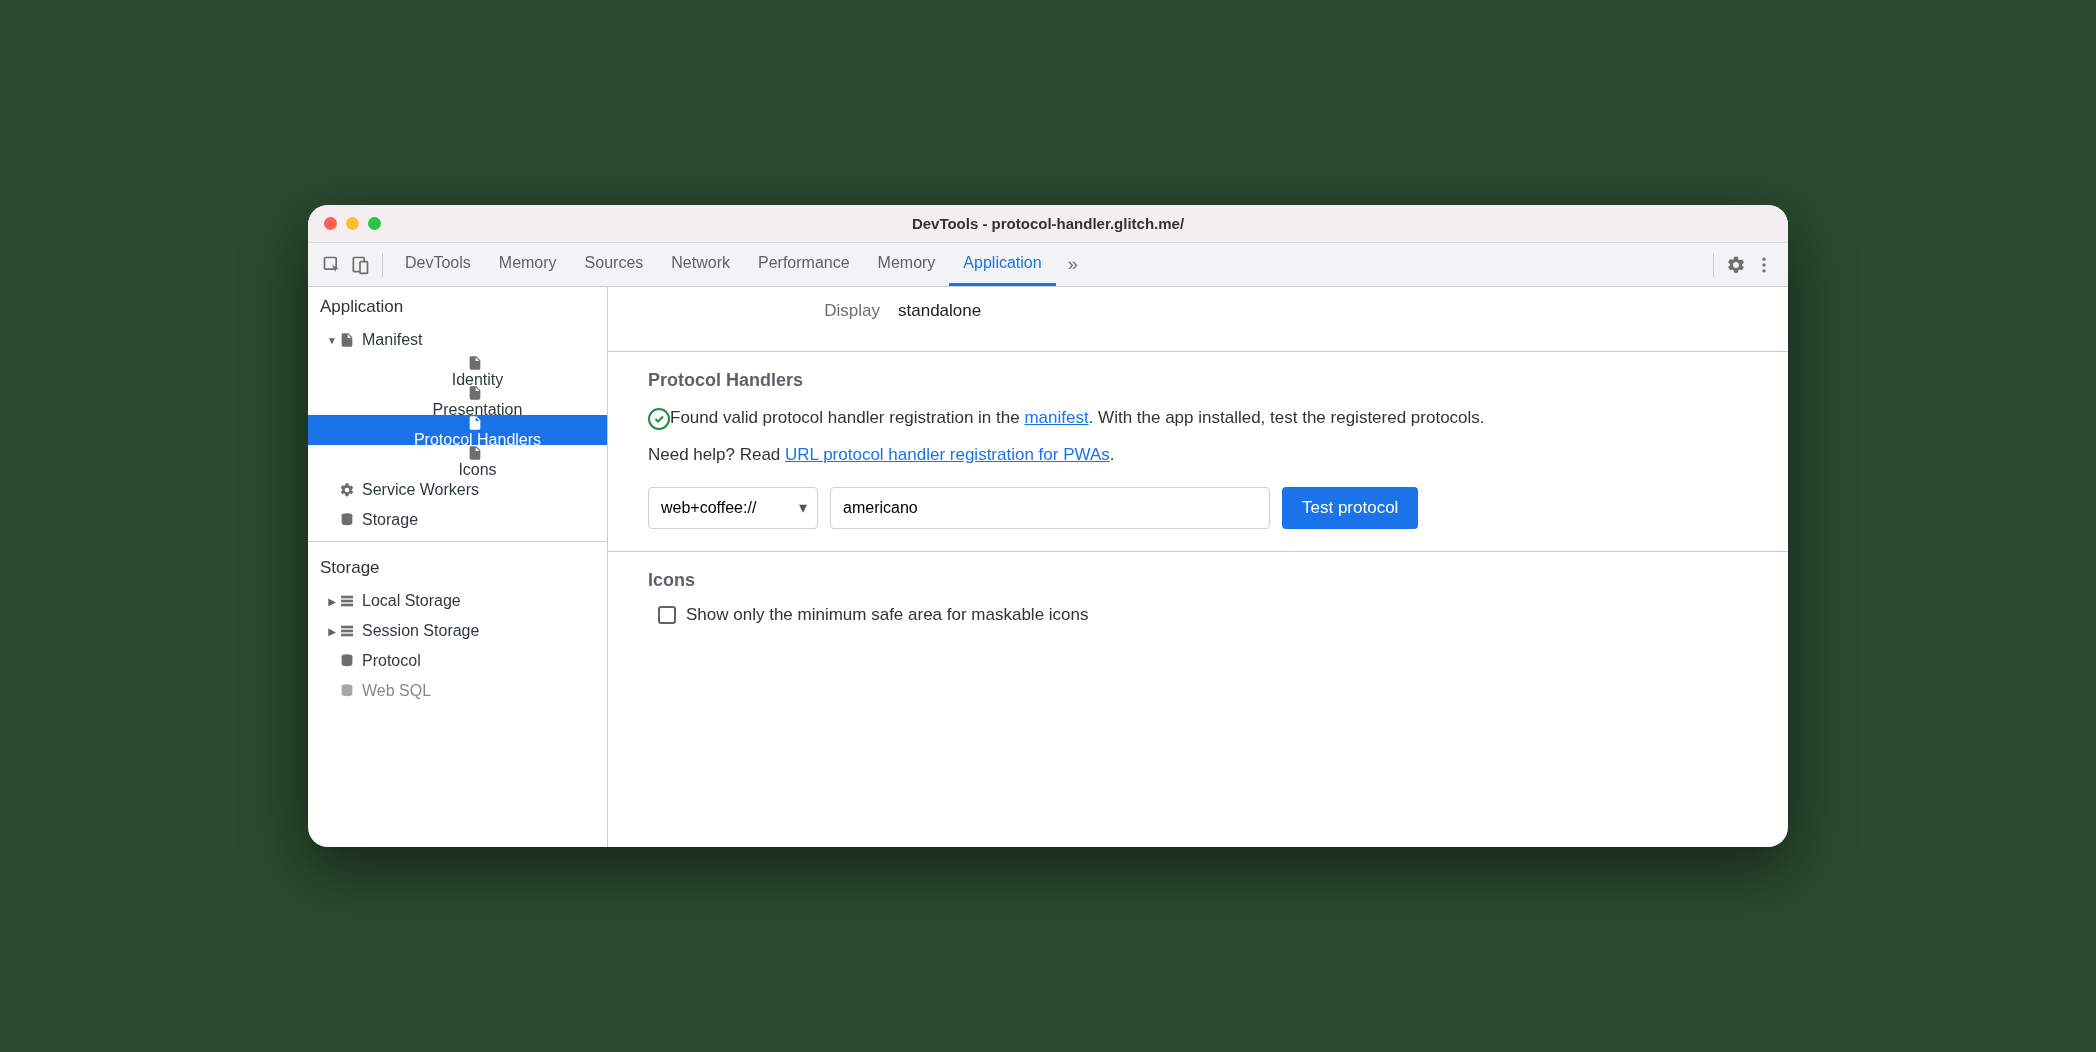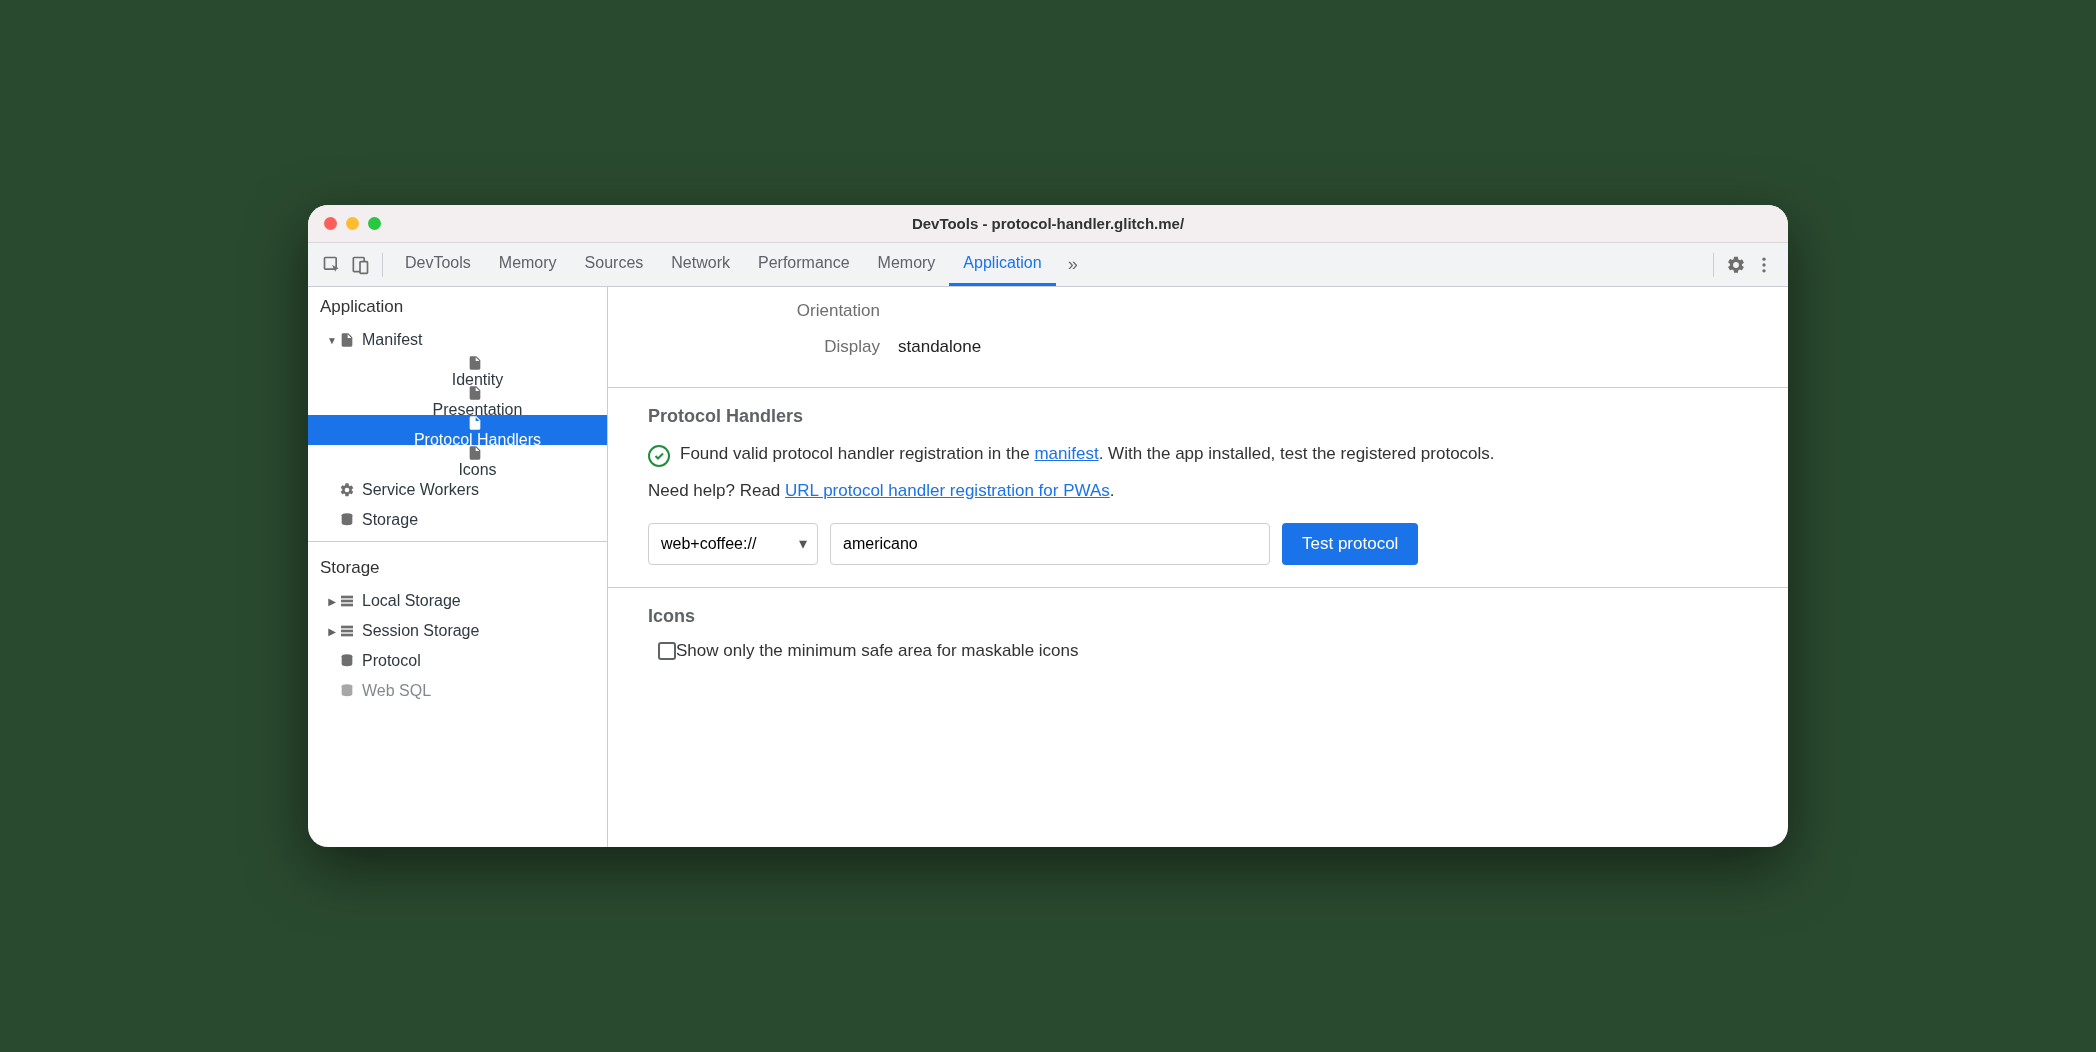--- a/index.html
+++ b/index.html
@@ -108,21 +108,21 @@
   .kv-label { width: 250px; text-align:right; color:#6e6e6e; padding-right: 18px; }
   .kv-value { color:#222; }
   .section {
     border-top: 1px solid #cacdd1;
     padding: 18px 40px 22px 40px;
   }
   .section.first { border-top: none; padding-top: 6px; }
   .section h3 {
     font-size: 18px; font-weight: 700; color:#5f6368; margin-bottom: 14px;
   }
-  .status-row { display:flex; align-items:flex-end; gap:10px; font-size:17px; color:#333; line-height:1.5; }
+  .status-row { display:flex; align-items:center; gap:0; font-size:17px; color:#333; line-height:1.5; }
   .status-row .check {
     width:22px; height:22px; border:2px solid #1e8e3e; border-radius:50%;
     display:flex; align-items:center; justify-content:center; flex-shrink:0;
     color:#1e8e3e; font-weight:bold; margin-top:2px;
   }
   .link { color:#1a73e8; text-decoration: underline; cursor:pointer; }
   .help-row { font-size:17px; color:#333; margin-top:14px; }
   .input-row { display:flex; gap:12px; margin-top:22px; align-items:flex-end; }
   .select-box {
     display:flex; align-items:center; justify-content:space-between;
@@ -132,21 +132,21 @@
   }
   .select-box .caret { color:#555; margin-left:10px; }
   .text-input {
     flex:1; height:42px; border:1px solid #cfcfcf; border-radius:4px;
     padding:0 12px; font-size:16px; outline:none; max-width:440px;
   }
   .btn-primary {
     height:42px; padding:0 20px; border:none; border-radius:4px;
     background:#1a73e8; color:#fff; font-size:17px; font-weight:500; cursor:pointer;
   }
-  .checkbox-row { display:flex; align-items:center; gap:0; font-size:17px; color:#333; margin-top:12px; margin-left:10px; }
+  .checkbox-row { display:flex; align-items:center; gap:10px; font-size:17px; color:#333; margin-top:12px; margin-left:10px; }
   .fake-checkbox { width:18px; height:18px; border:2px solid #5f6368; border-radius:3px; cursor:pointer; }
   svg { display:block; }
 </style>
 </head>
 <body>
 
 <div class="window">
 
   <div class="titlebar">
     <div class="traffic-lights">
@@ -320,24 +320,20 @@
             </svg>
         </span>
         <span>Web SQL</span>
       </div>
     </div>
 
     <div class="content">
 
       <div class="section first">
         <div class="row-kv">
-          <div class="kv-label">Orientation</div>
-          <div class="kv-value"></div>
-        </div>
-        <div class="row-kv">
           <div class="kv-label">Display</div>
           <div class="kv-value">standalone</div>
         </div>
       </div>
 
       <div class="section">
         <h3>Protocol Handlers</h3>
 
         <div class="status-row">
           <div class="check">

